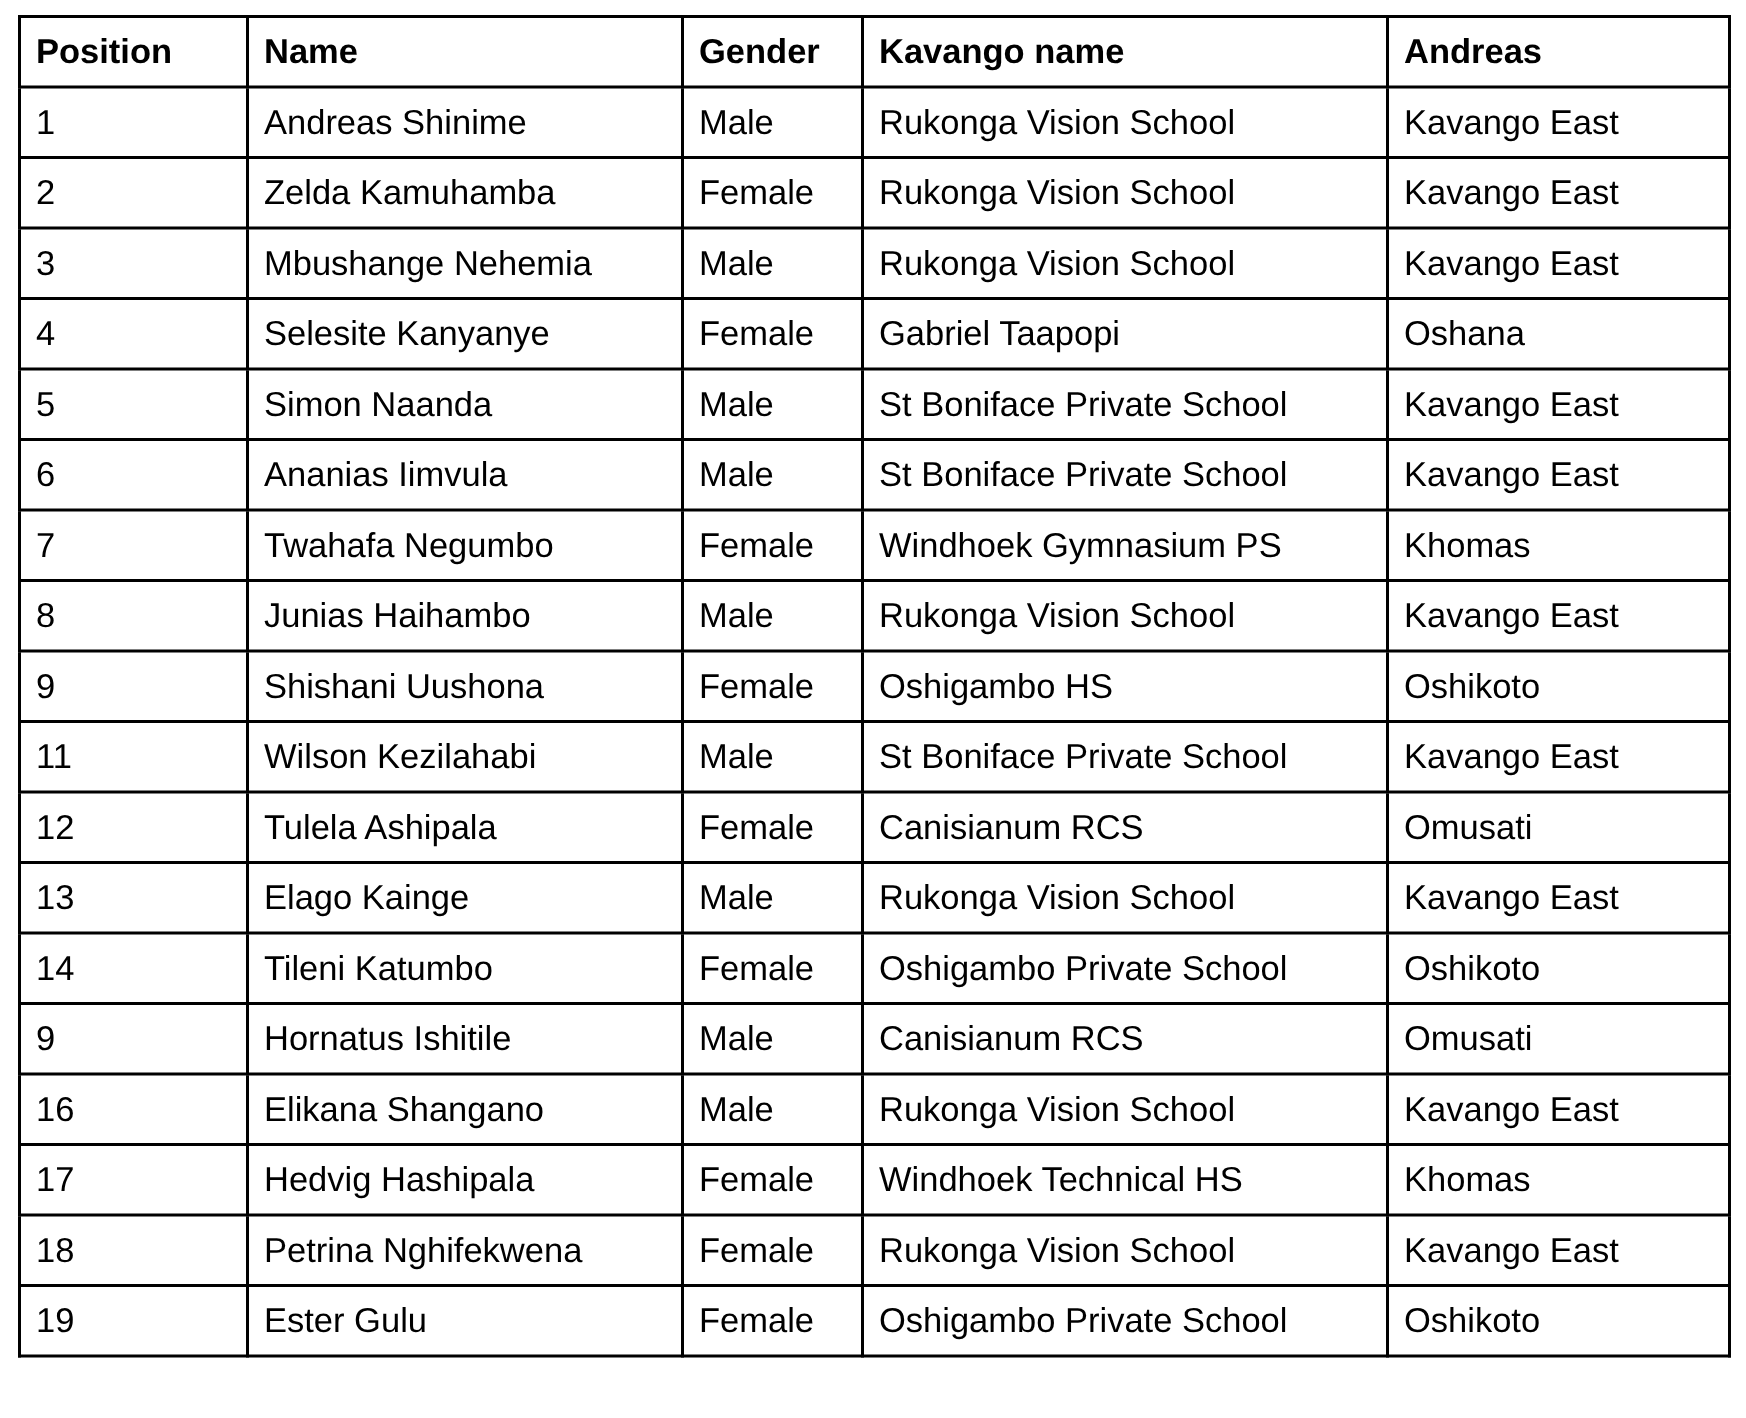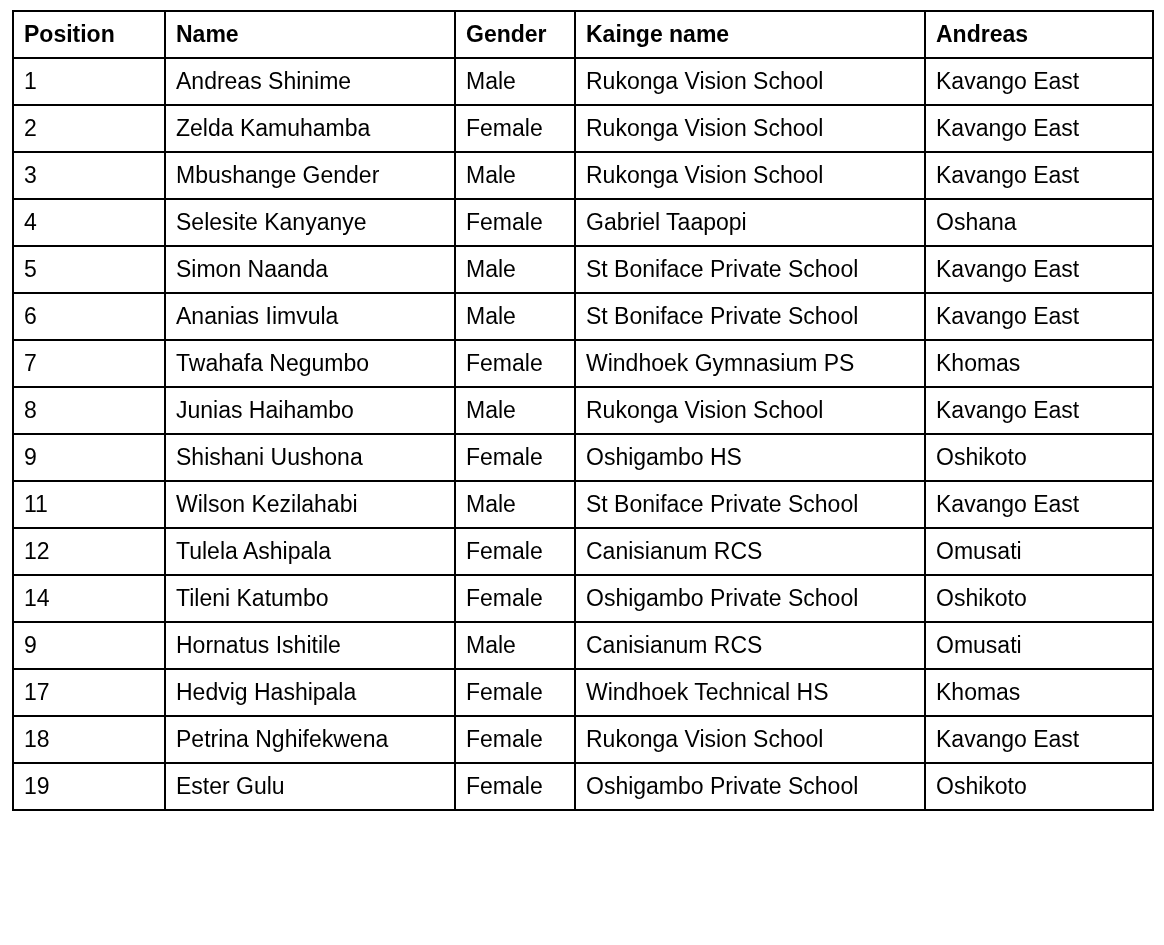--- a/index.html
+++ b/index.html
@@ -61,42 +61,42 @@
       <col class="c-name">
       <col class="c-gender">
       <col class="c-centre">
       <col class="c-region">
     </colgroup>
     <thead>
       <tr>
         <th>Position</th>
         <th>Name</th>
         <th>Gender</th>
-        <th>Kainge name</th>
+        <th>Kavango name</th>
         <th>Andreas</th>
       </tr>
     </thead>
     <tbody id="table-body">
         <tr>
           <td>1</td>
           <td>Andreas Shinime</td>
           <td>Male</td>
           <td>Rukonga Vision School</td>
           <td>Kavango East</td>
         </tr>
         <tr>
           <td>2</td>
           <td>Zelda Kamuhamba</td>
           <td>Female</td>
           <td>Rukonga Vision School</td>
           <td>Kavango East</td>
         </tr>
         <tr>
           <td>3</td>
-          <td>Mbushange Gender</td>
+          <td>Mbushange Nehemia</td>
           <td>Male</td>
           <td>Rukonga Vision School</td>
           <td>Kavango East</td>
         </tr>
         <tr>
           <td>4</td>
           <td>Selesite Kanyanye</td>
           <td>Female</td>
           <td>Gabriel Taapopi</td>
           <td>Oshana</td>
@@ -144,32 +144,46 @@
           <td>Kavango East</td>
         </tr>
         <tr>
           <td>12</td>
           <td>Tulela Ashipala</td>
           <td>Female</td>
           <td>Canisianum RCS</td>
           <td>Omusati</td>
         </tr>
         <tr>
+          <td>13</td>
+          <td>Elago Kainge</td>
+          <td>Male</td>
+          <td>Rukonga Vision School</td>
+          <td>Kavango East</td>
+        </tr>
+        <tr>
           <td>14</td>
           <td>Tileni Katumbo</td>
           <td>Female</td>
           <td>Oshigambo Private School</td>
           <td>Oshikoto</td>
         </tr>
         <tr>
           <td>9</td>
           <td>Hornatus Ishitile</td>
           <td>Male</td>
           <td>Canisianum RCS</td>
           <td>Omusati</td>
+        </tr>
+        <tr>
+          <td>16</td>
+          <td>Elikana Shangano</td>
+          <td>Male</td>
+          <td>Rukonga Vision School</td>
+          <td>Kavango East</td>
         </tr>
         <tr>
           <td>17</td>
           <td>Hedvig Hashipala</td>
           <td>Female</td>
           <td>Windhoek Technical HS</td>
           <td>Khomas</td>
         </tr>
         <tr>
           <td>18</td>

